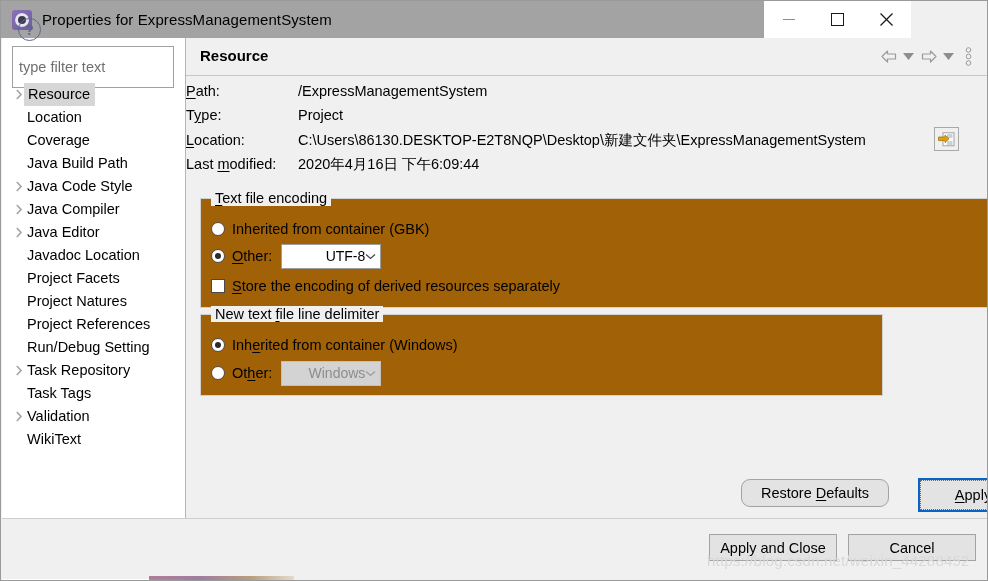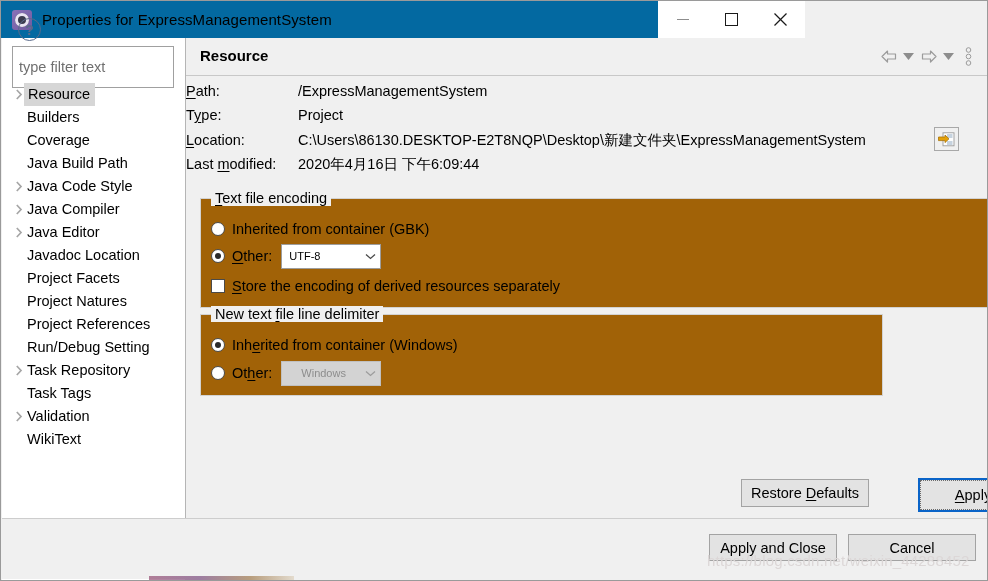--- a/index.html
+++ b/index.html
@@ -10,22 +10,22 @@
     -webkit-font-smoothing:antialiased;
   }
   .dialog{
     position:relative;width:988px;height:581px;
     background:#f0f0f0;border:1px solid #9a9a9a;box-sizing:border-box;
     overflow:hidden;
   }
 
   
   .titlebar{
-    position:absolute;left:0;top:0;width:804px;height:37px;
-    background:#0369a1;display:flex;align-items:center;
+    position:absolute;left:0;top:0;width:910px;height:37px;
+    background:#a3a3a3;display:flex;align-items:center;
   }
   .app-icon{
     width:20px;height:20px;margin-left:11px;margin-right:10px;
     border-radius:3px;
     background:linear-gradient(135deg,#8a72b8 0%,#6f5aa0 100%);
     position:relative;flex:none;
   }
   .app-icon::before{
     content:"";position:absolute;left:3px;top:3px;width:14px;height:14px;
     border-radius:50%;background:#3b3b4e;
@@ -152,33 +152,33 @@
     width:14px;height:14px;border:1.4px solid #4a4a4a;box-sizing:border-box;
     background:#fff;flex:none;margin-right:7px;
   }
   .ctrl-label{font-size:14.5px;color:#000;white-space:nowrap;}
 
   .combo{
     width:100px;height:25px;border:1px solid #9d9d9d;background:#fff;
     box-sizing:border-box;display:flex;align-items:center;
     padding:0 4px 0 7px;margin-left:9px;flex:none;
   }
-  .combo .cval{flex:1;font-size:11px;color:#000;}
+  .combo .cval{flex:1;font-size:14px;color:#000;text-align:right;}
   .combo .cchev{color:#4a4a4a;font-size:11px;line-height:1;}
   .combo.disabled{background:#d3d3d3;border-color:#c0c0c0;padding-left:19px;}
   .combo.disabled .cval{color:#8d8d8d;}
   .combo.disabled .cchev{color:#9d9d9d;}
 
   
   .btn{
     border:1px solid #a3a3a3;background:#e3e3e3;box-sizing:border-box;
     display:flex;align-items:center;justify-content:center;
     font-size:14.5px;color:#000;
   }
-  .btn-restore{position:absolute;left:740px;top:478px;width:128px;height:28px;}
+  .btn-restore{position:absolute;left:740px;top:478px;width:148px;height:28px;border-radius:9px;}
   .btn-apply{
     position:absolute;left:876px;top:477px;width:106px;height:30px;
     border:2px solid #0a64c8;background:#e3e3e3;margin-left:41px;
   }
   .btn-apply .inner{
     width:100%;height:100%;border:1px dotted #6b6b6b;box-sizing:border-box;
     display:flex;align-items:center;justify-content:center;
   }
 
   
@@ -239,21 +239,21 @@
         <div class="tree-row sel">
           <span class="arrow">
             <svg width="8" height="11" viewBox="0 0 8 11">
               <polyline points="1.8,1 6,5.5 1.8,10" fill="none" stroke="#a6a6a6" stroke-width="1.7"></polyline>
             </svg>
           </span>
           <span class="tree-label">Resource</span>
         </div>
         <div class="tree-row">
           <span class="arrow"></span>
-          <span class="tree-label">Builders</span>
+          <span class="tree-label">Location</span>
         </div>
         <div class="tree-row">
           <span class="arrow"></span>
           <span class="tree-label">Coverage</span>
         </div>
         <div class="tree-row">
           <span class="arrow"></span>
           <span class="tree-label">Java Build Path</span>
         </div>
         <div class="tree-row">

